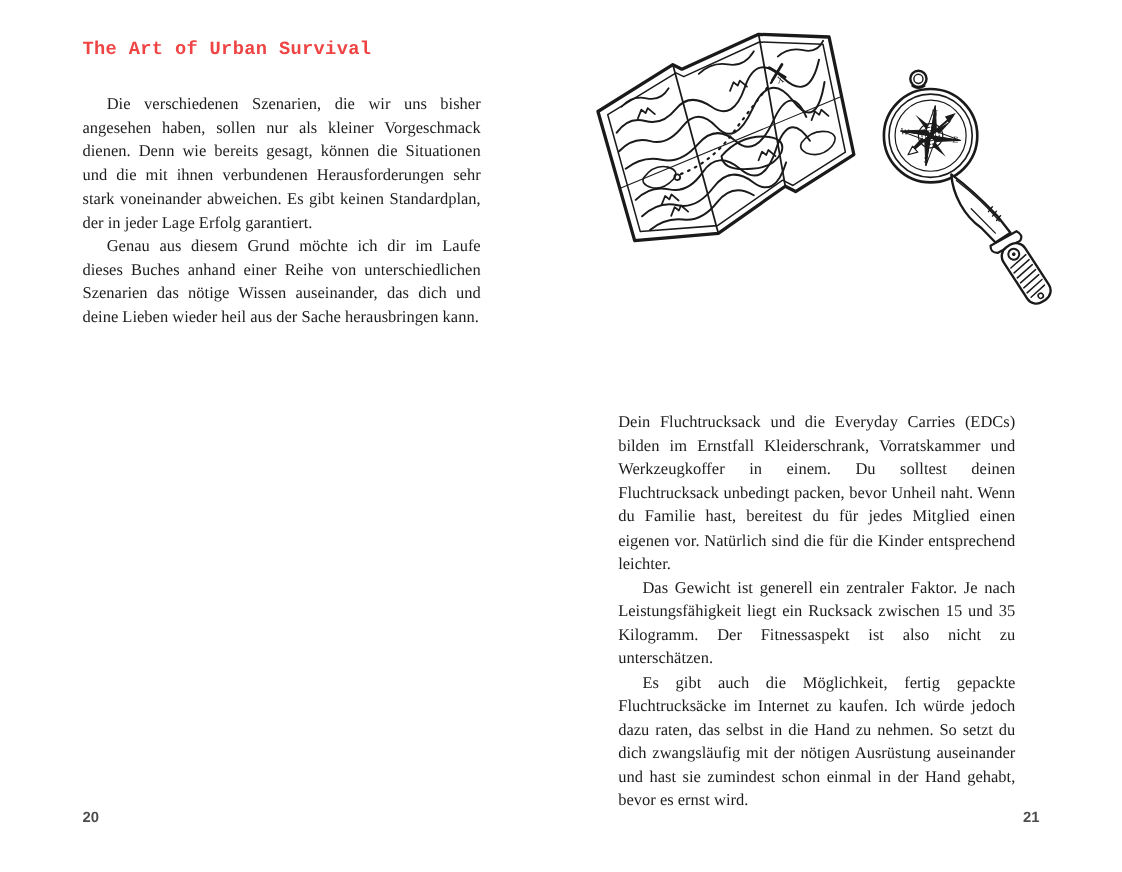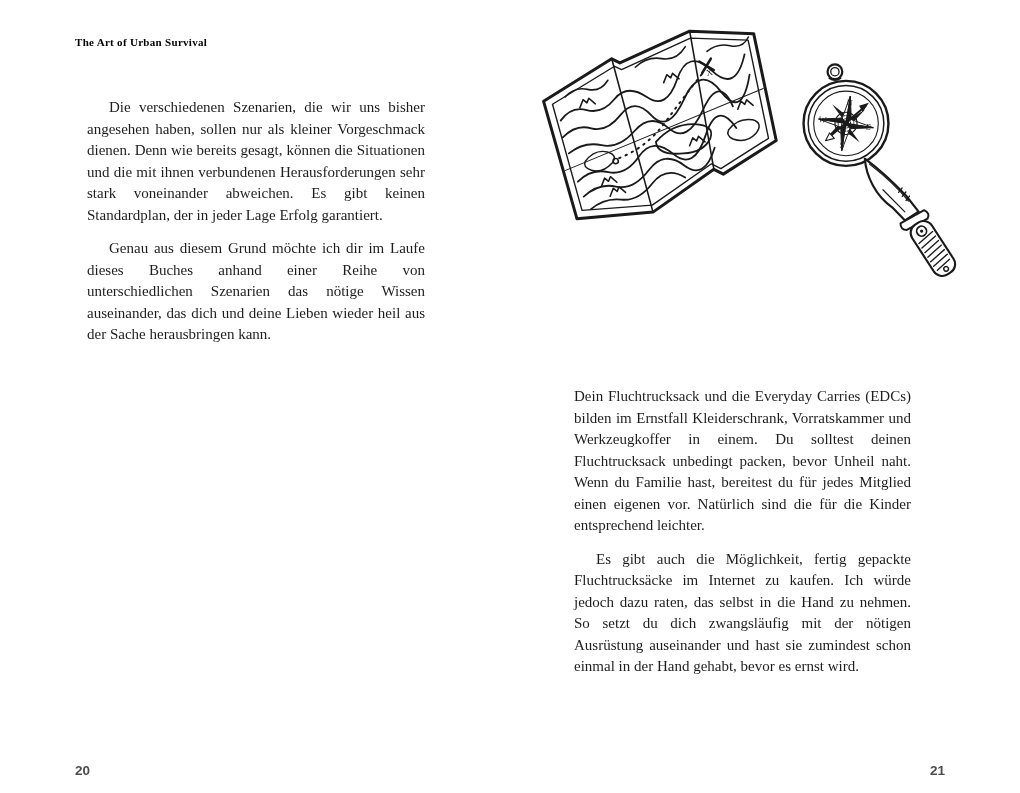--- a/index.html
+++ b/index.html
@@ -1,28 +1,28 @@
 <!DOCTYPE html>
 <html lang="de"><head>
 <meta charset="utf-8">
 <style>
   html,body{margin:0;padding:0;background:#ffffff;}
   .spread{position:relative;width:1020px;height:793px;background:#ffffff;overflow:hidden;
           font-family:"Liberation Serif",serif;}
   .running-head{position:absolute;left:75px;top:36px;
-      font-family:Liberation Serif, serif;font-size:11px;font-weight:700;
-      color:#000000;letter-spacing:.3px;}
+      font-family:Liberation Mono, monospace;font-size:17px;font-weight:700;
+      color:#ef4444;letter-spacing:.3px;}
   .pagenum{position:absolute;top:735px;font-family:"Liberation Sans",sans-serif;
-      font-size:13.5px;font-weight:700;color:#4c4c4e;margin-top:28px;}
+      font-size:13.5px;font-weight:700;color:#4c4c4e;}
   .pagenum.left{left:75px;}
   .pagenum.right{right:75px;text-align:center;}
   .textblock{position:absolute;width:362px;}
   .textblock.tb-left{left:75px;top:85px;}
   .textblock.tb-right{left:562px;top:374px;width:361px;}
-  .textblock p{margin:12px;text-align:justify;font-size:15px;line-height:21.5px;
+  .textblock p{margin:0;text-align:justify;font-size:15px;line-height:21.5px;
       color:#1d1d1d;}
   .textblock p.indent{text-indent:22px;}
   .chapter-title{position:absolute;left:585px;top:246px;width:360px;
       display:flex;flex-direction:column;align-items:center;}
   .ch-line{font-family:"Liberation Sans",sans-serif;font-weight:700;font-style:italic;
       font-size:40px;line-height:46px;color:#161616;white-space:nowrap;
       transform:scaleX(.44);transform-origin:50% 50%;letter-spacing:0;}
   .illus{position:absolute;}
   .illus svg{display:block;overflow:visible;}
   .stroke{fill:none;stroke:#1a1a1a;stroke-linecap:round;stroke-linejoin:round;}
@@ -164,18 +164,19 @@
           <path d="M22,148 l18,-3"></path>
         </g>
         <circle class="stroke" stroke-width="1.6" cx="31" cy="152" r="2.6"></circle>
       </g>
     </svg>
   </div>
 
 
   <div class="textblock tb-right">
       <p>Dein Fluchtrucksack und die Everyday Carries (EDCs) bilden im Ernstfall Kleiderschrank, Vorratskammer und Werkzeugkoffer in einem. Du solltest deinen Fluchtrucksack unbedingt packen, bevor Unheil naht. Wenn du Familie hast, bereitest du für jedes Mitglied einen eigenen vor. Natürlich sind die für die Kinder entsprechend leichter.</p>
+      <p class="indent">Das Gewicht ist generell ein zentraler Faktor. Je nach Leistungsfähigkeit liegt ein Rucksack zwischen 15 und 35 Kilogramm. Der Fitnessaspekt ist also nicht zu unterschätzen.</p>
       <p class="indent">Es gibt auch die Möglichkeit, fertig gepackte Fluchtrucksäcke im Internet zu kaufen. Ich würde jedoch dazu raten, das selbst in die Hand zu nehmen. So setzt du dich zwangsläufig mit der nötigen Ausrüstung auseinander und hast sie zumindest schon einmal in der Hand gehabt, bevor es ernst wird.</p>
     </div>
 
   <div class="pagenum right">21</div>
 
 </div>
 
 </body></html>

